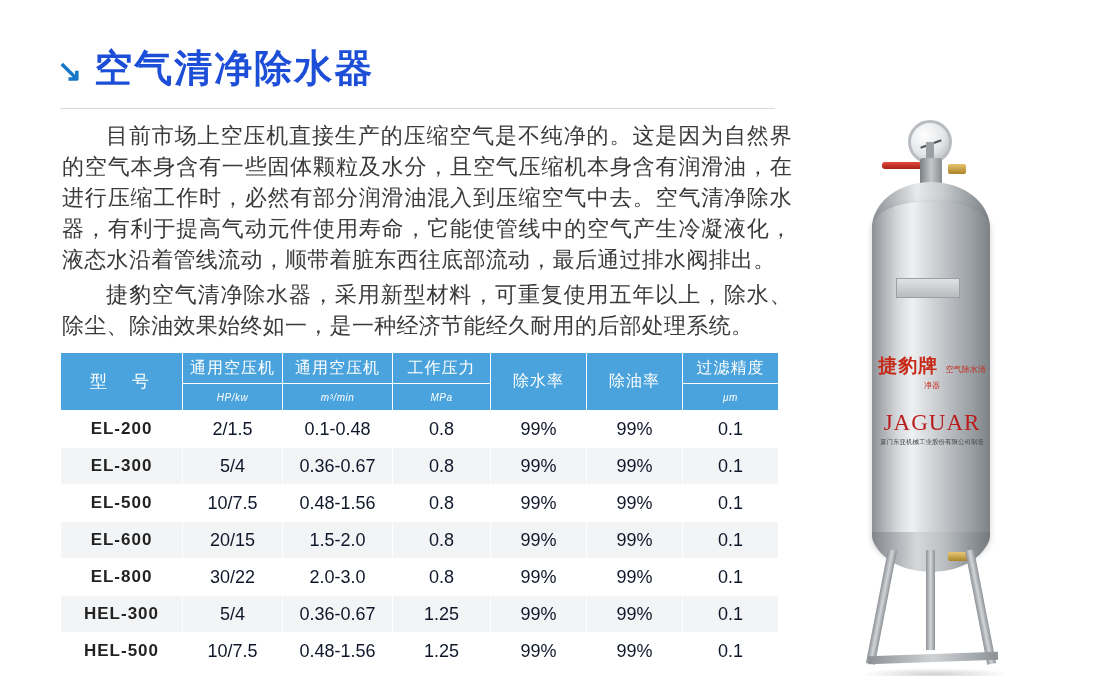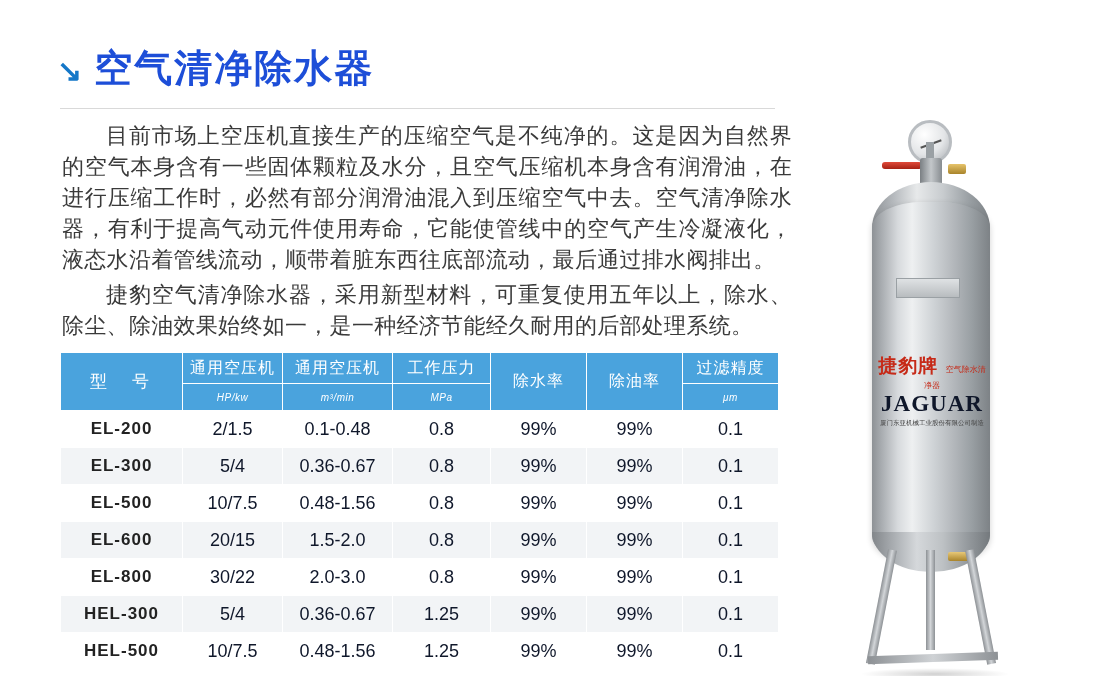--- a/index.html
+++ b/index.html
@@ -254,24 +254,24 @@
     display: inline-block;
   }
   .brand .cn-sub {
     font-size: 8px;
     color: #c62a18;
     margin-left: 3px;
     letter-spacing: 0;
   }
   .brand .jaguar {
     font-size: 23px;
-    font-weight: bold;
-    color: #0f172a;
+    font-weight: normal;
+    color: #b91c1c;
     letter-spacing: 1px;
-    margin-top: 1px;
+    margin-top: 20px;
     font-family: "Liberation Serif", serif;
   }
   .brand .company {
     font-size: 6.5px;
     color: #444;
     margin-top: 5px;
     letter-spacing: 0;
   }
   .drain-valve {
     position: absolute;

